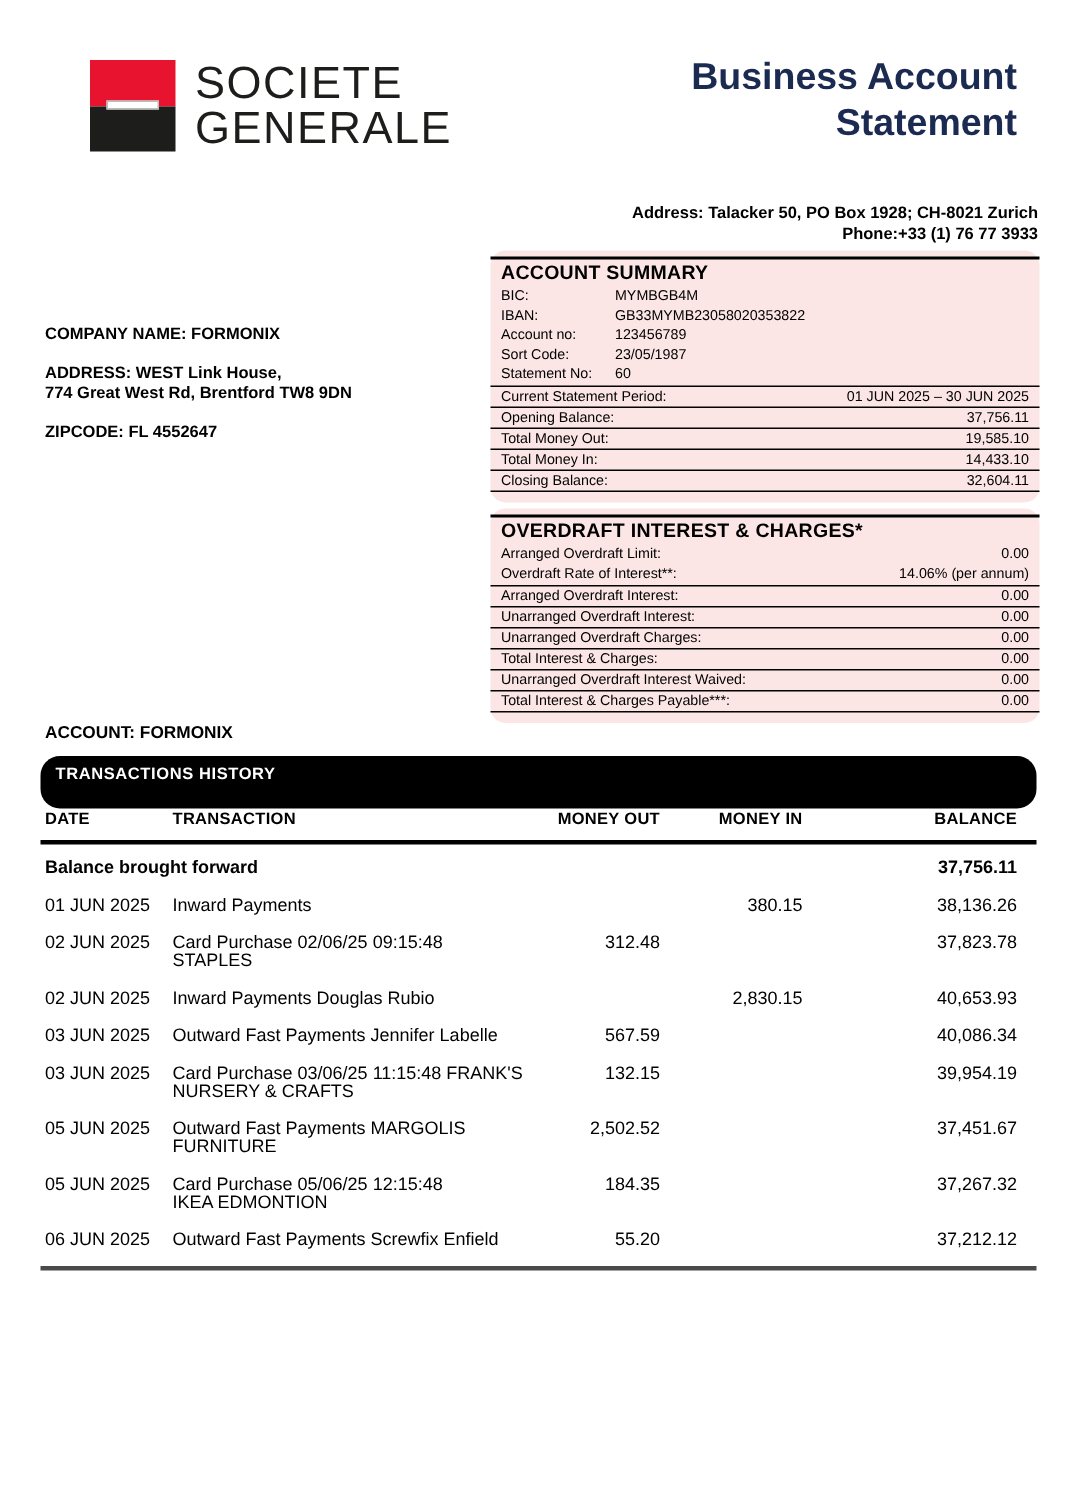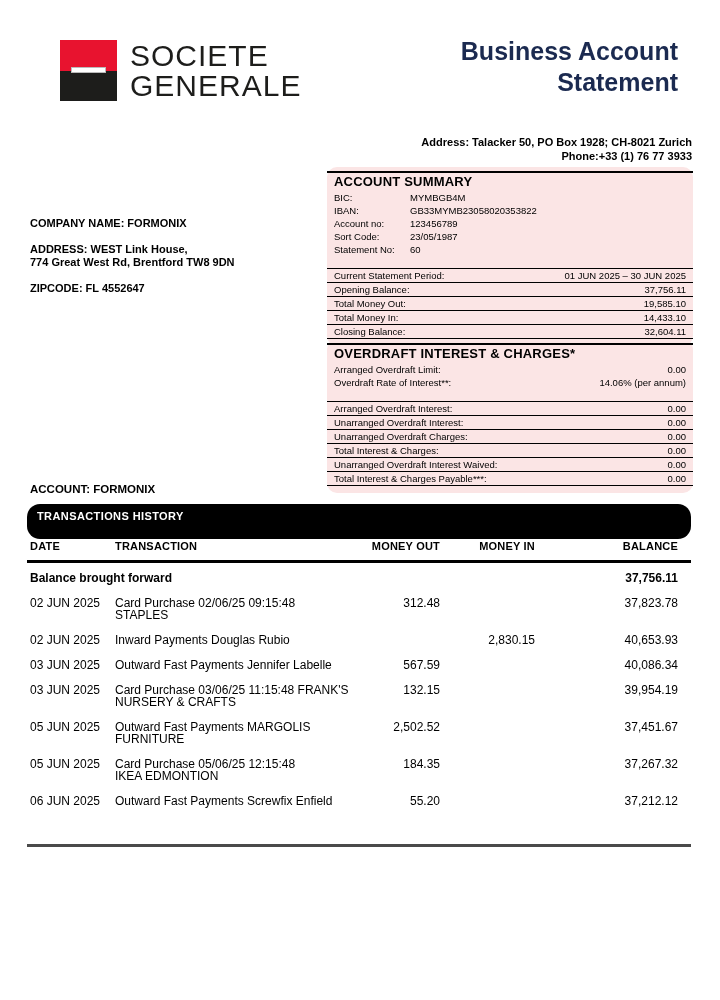--- a/index.html
+++ b/index.html
@@ -21,21 +21,21 @@
   
   .company { position:absolute; left:30px; top:217px; font-weight:bold; font-size:11px; line-height:13px; }
   .company .gap { height:13px; }
   
   .pinkbox { position:absolute; left:327px; width:366px; background:var(--panel-pink,#fbe5e5); border-radius:10px; font-size:9.5px; padding-bottom:7px; }
   .box-topline { height:2px; background:#000; margin-top:4px; }
   .box-title { font-weight:bold; font-size:13px; line-height:16px; padding:1px 7px 1px; letter-spacing:0.2px; }
   .kv-row { display:flex; padding:0 7px; line-height:13px; }
   .kv-label { width:76px; flex:none; }
   .flex-row { display:flex; justify-content:space-between; padding:0 7px; line-height:13px; }
-  .brows { border-bottom:1.5px solid #000; margin-top:12px; }
+  .brows { border-bottom:1.5px solid #000; margin-top:1px; }
   .brows .flex-row { border-top:1.5px solid #000; }
   #summary-box { top:167px; }
   #overdraft-box { top:339px; }
   
   .account-line { position:absolute; left:30px; top:483px; font-weight:bold; font-size:11.5px; }
   .pill { position:absolute; left:27px; top:504px; width:664px; height:35px; background:#000; border-radius:13px;
           color:#fff; font-weight:bold; font-size:11px; line-height:25px; padding-left:10px; letter-spacing:0.4px; }
   .ttable { position:absolute; left:27px; top:533px; width:664px; }
   .grid { display:grid; grid-template-columns:88px 250px 75px 95px 1fr; }
   .t-header { font-weight:bold; font-size:11px; letter-spacing:0.2px; padding:7px 0 8px; }
@@ -207,20 +207,27 @@
 
     <div class="grid t-row bbf">
       <div class="c-date" style="grid-column:1 / span 2;">Balance brought forward</div>
       <div class="c-num"></div>
       <div class="c-num"></div>
       <div class="c-bal">37,756.11</div>
     </div>
 
     <div>
 
+        <div class="grid t-row">
+          <div class="c-date">01 JUN 2025</div>
+          <div class="c-desc">Inward Payments</div>
+          <div class="c-num"></div>
+          <div class="c-num">380.15</div>
+          <div class="c-bal">38,136.26</div>
+        </div>
 
         <div class="grid t-row">
           <div class="c-date">02 JUN 2025</div>
           <div class="c-desc">Card Purchase 02/06/25 09:15:48
 STAPLES</div>
           <div class="c-num">312.48</div>
           <div class="c-num"></div>
           <div class="c-bal">37,823.78</div>
         </div>
 

